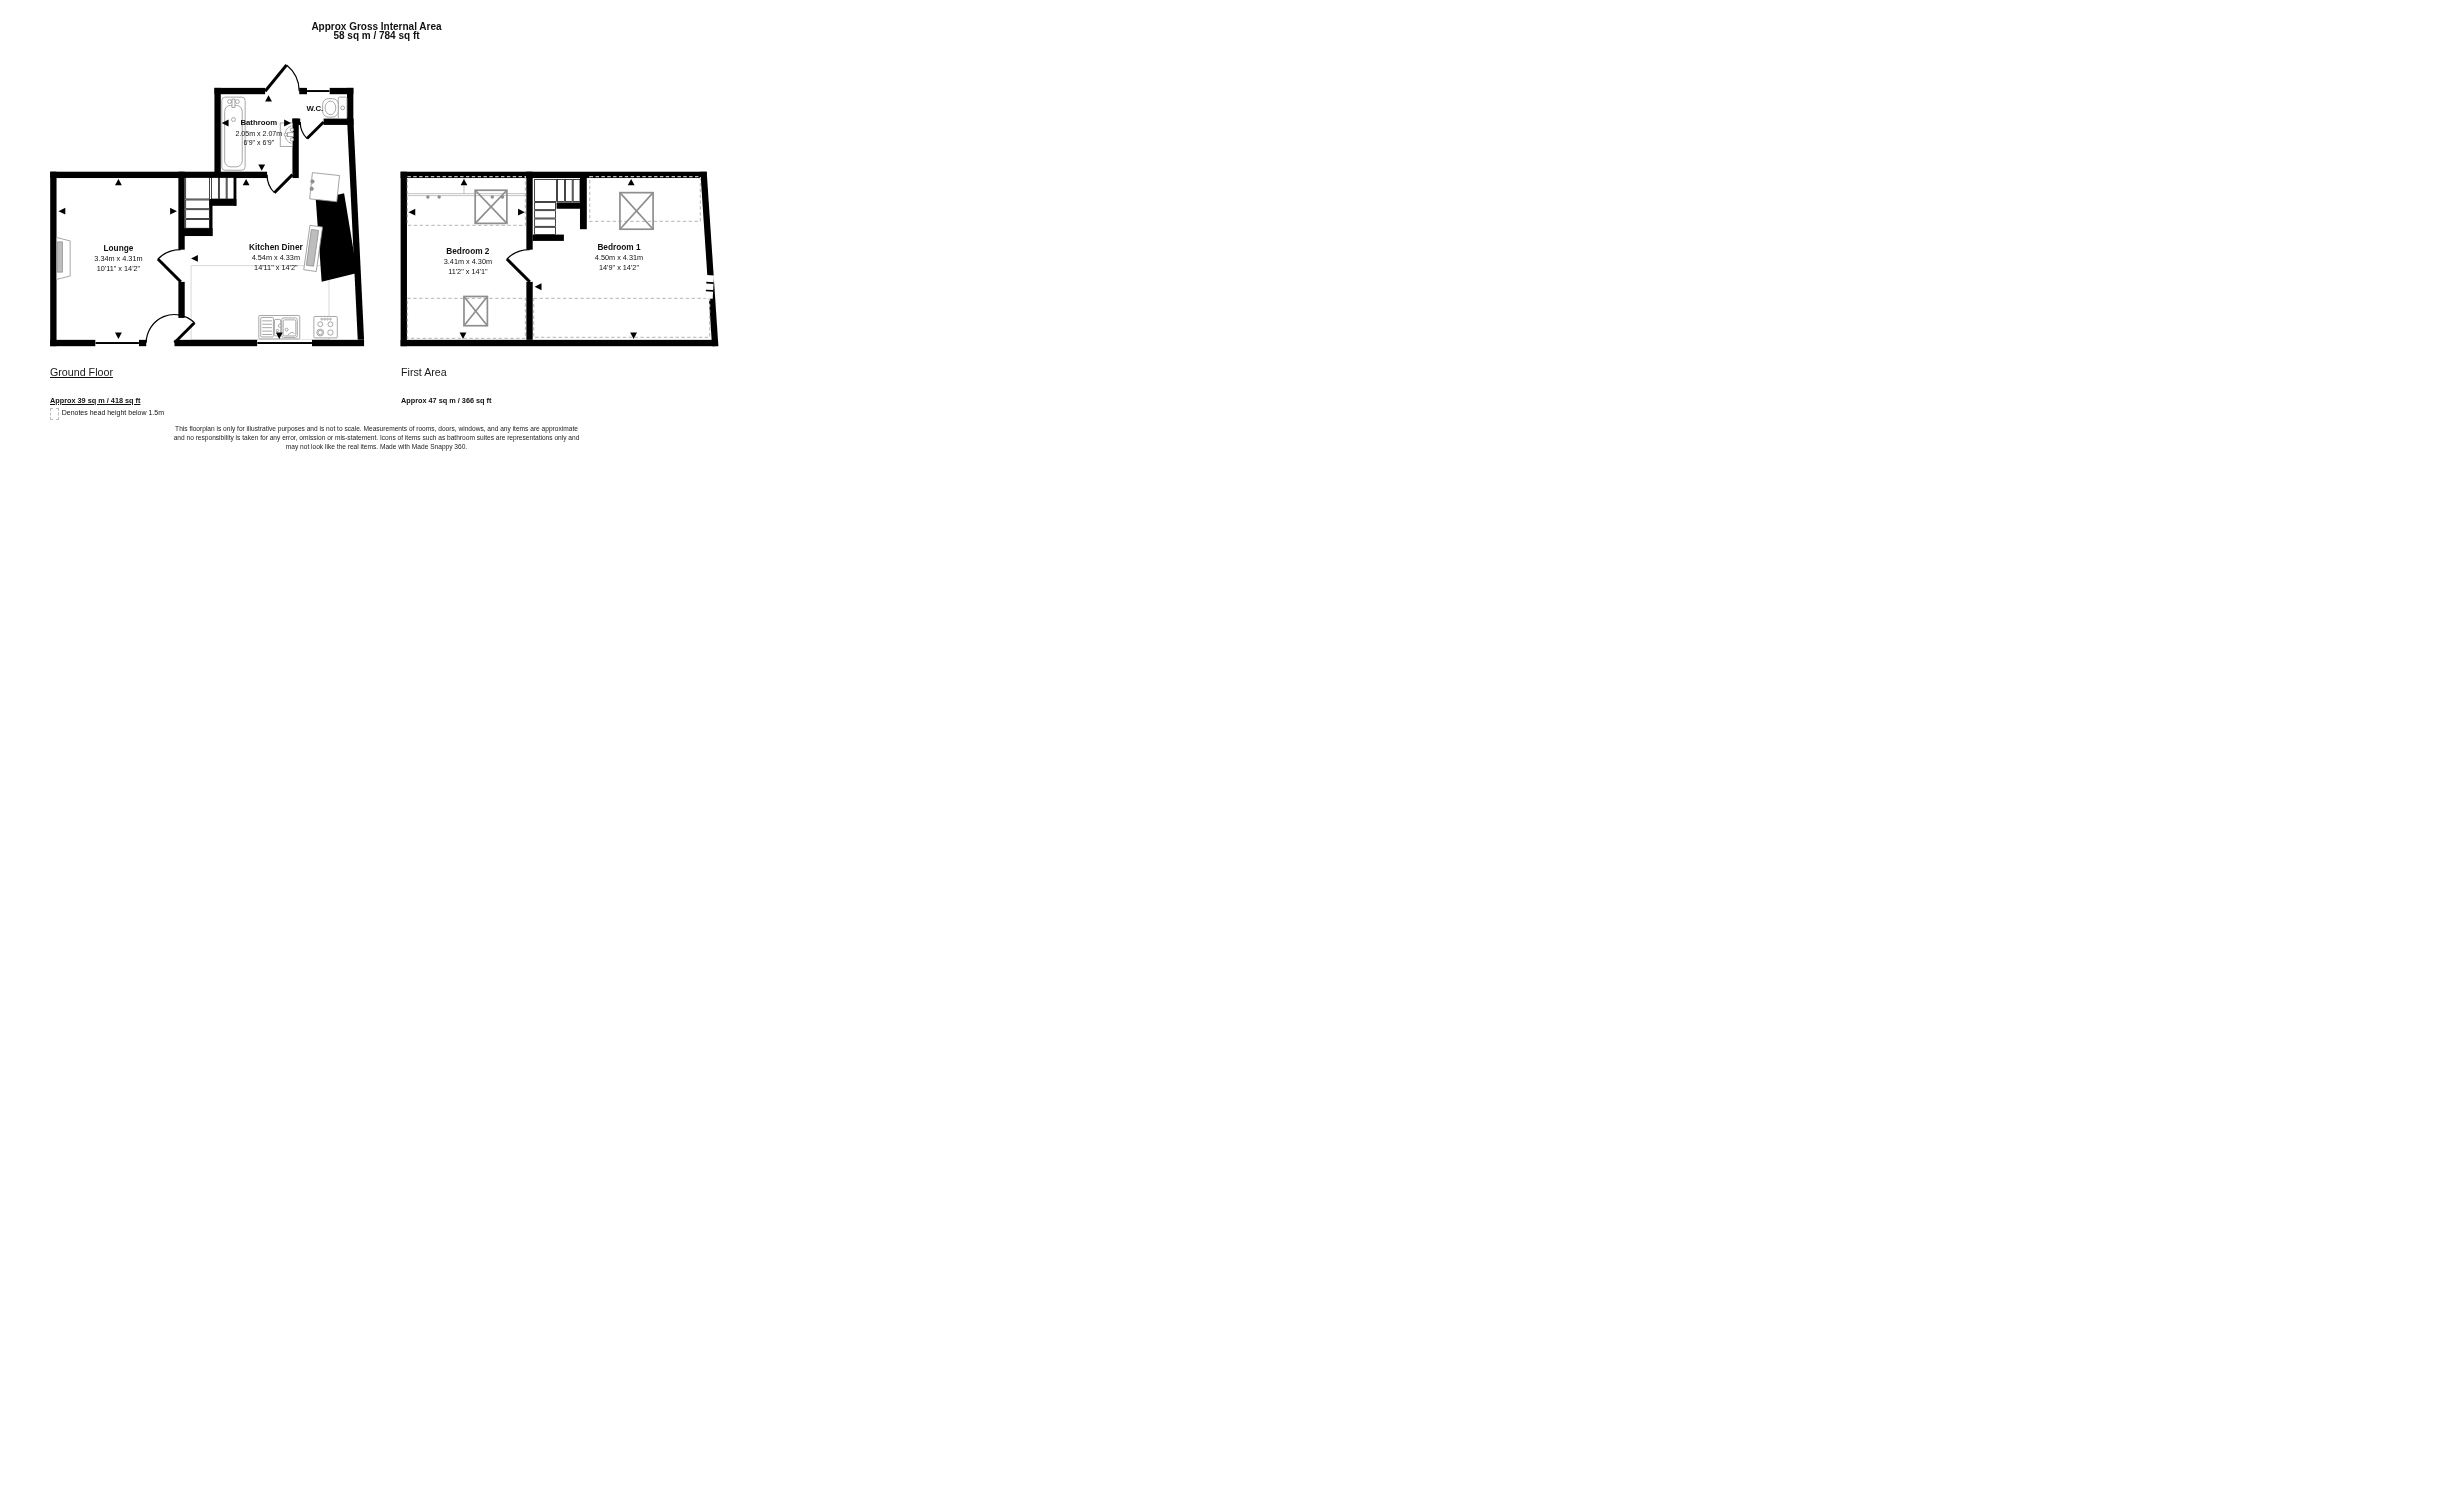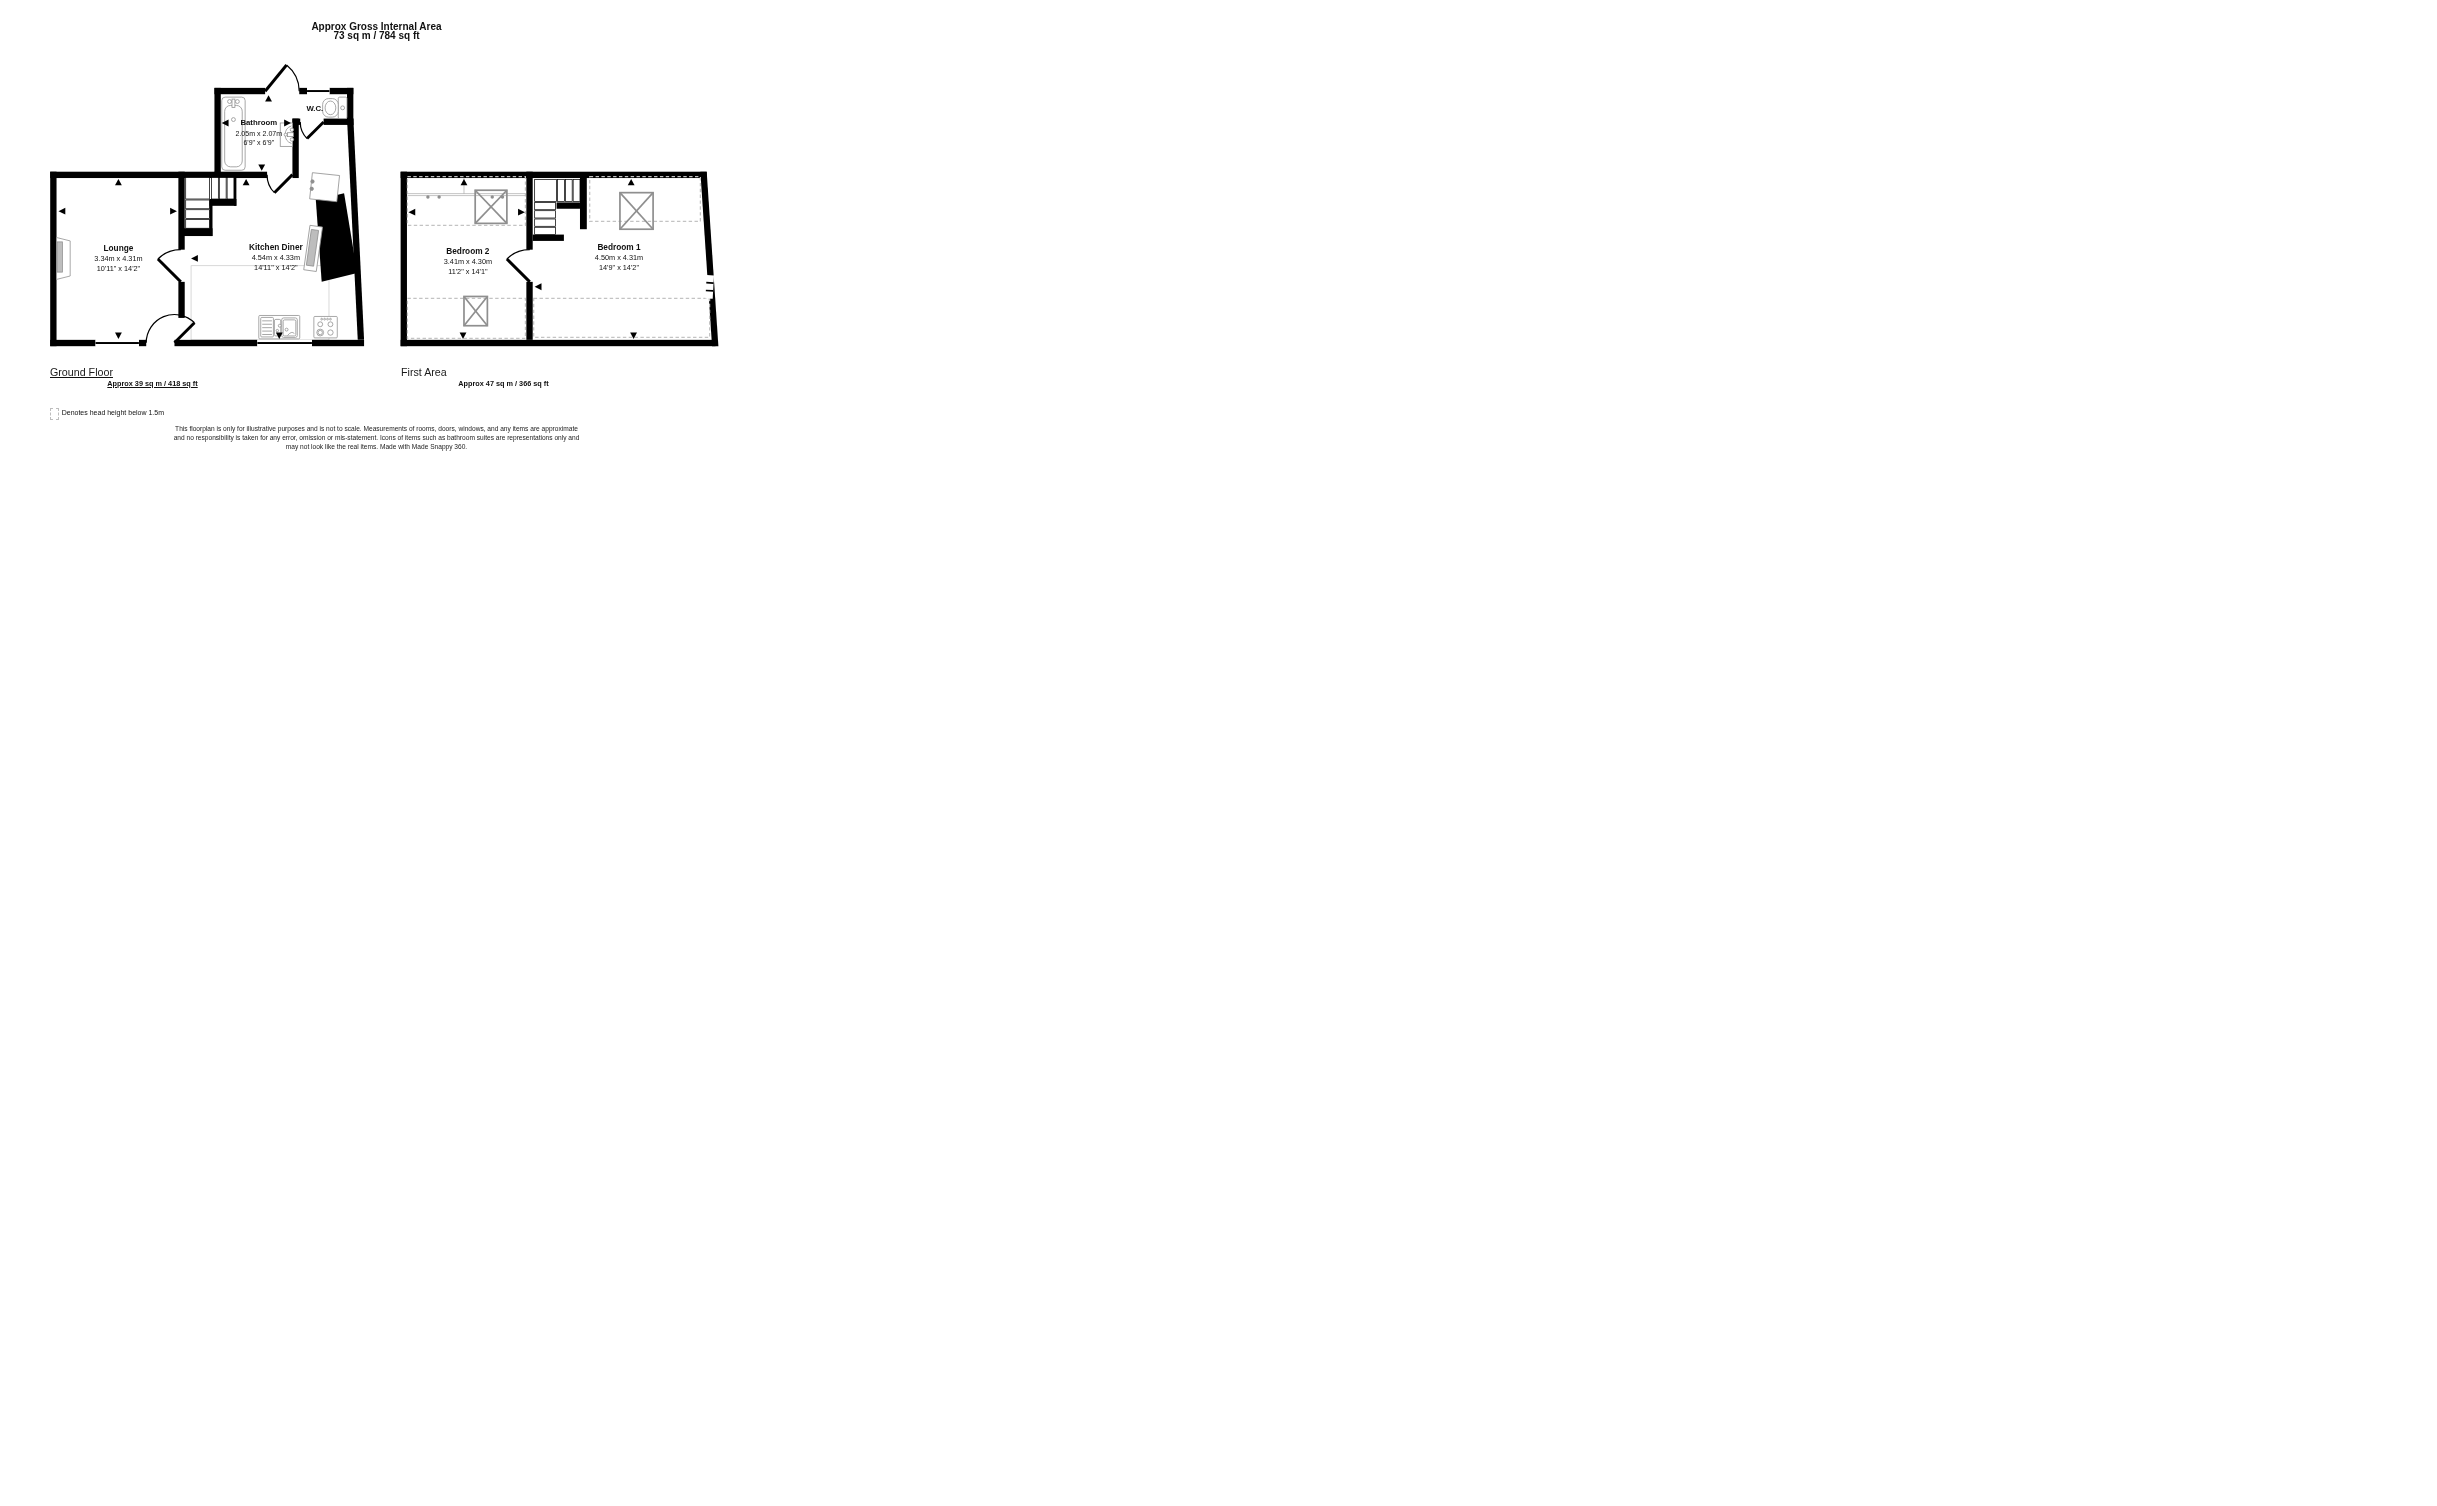--- a/index.html
+++ b/index.html
@@ -2,21 +2,21 @@
 <html style="font-size:7.8px"><head>
 <meta charset="utf-8">
 <style>
   html,body{margin:0;padding:0;background:#fff;}
   .canvas{position:relative;width:753px;height:456px;background:#fff;overflow:hidden;
           font-family:"Liberation Sans", sans-serif;color:#111;}
   .title{position:absolute;top:21.5px;left:0;width:100%;text-align:center;
          font-size:10px;font-weight:bold;line-height:9.3px;}
   .floor-caption{position:absolute;width:205px;}
   .floor-caption .floor-name{font-size:10.7px;font-weight:400;color:#1a1a1a;}
-  .floor-caption .floor-area{font-size:7.3px;font-weight:bold;margin-top:1px;text-align:center;}
+  .floor-caption .floor-area{font-size:7.3px;font-weight:bold;margin-top:18px;}
   .gf-caption{left:50px;top:366px;text-decoration:underline;}
   .ff-caption{left:401px;top:366px;}
   .legend{position:absolute;left:50px;top:408px;height:11.7px;}
   .legend-swatch{position:absolute;left:0;top:0;width:6.8px;height:10.2px;
                  border:1px dashed #bdbdbd;background:#fff;}
   .legend-text{position:absolute;left:11.7px;top:1px;font-size:7px;white-space:nowrap;}
   .disclaimer{position:absolute;top:425px;left:0;width:100%;text-align:center;
               font-size:6.6px;line-height:8.8px;color:#1c1c1c;}
   svg{position:absolute;left:0;top:0;}
   svg text{fill:#111;}
@@ -25,21 +25,21 @@
   .room-name-sm{font-size:16px;font-weight:bold;}
   .room-dim-sm{font-size:14.5px;}
 </style>
 </head>
 <body>
 
 <div class="canvas">
 
   <div class="title">
     <div>Approx Gross Internal Area</div>
-    <div>73 sq m / 784 sq ft</div>
+    <div>58 sq m / 784 sq ft</div>
   </div>
 
   <svg width="753" height="456" viewBox="0 0 1545 935">
 
     <g>
 
       <rect x="392" y="545" width="283" height="152" fill="none" stroke="#bdbdbd" stroke-width="1.2"></rect>
 
       <g fill="#000">
         <rect x="103" y="352" width="13" height="358"></rect>

